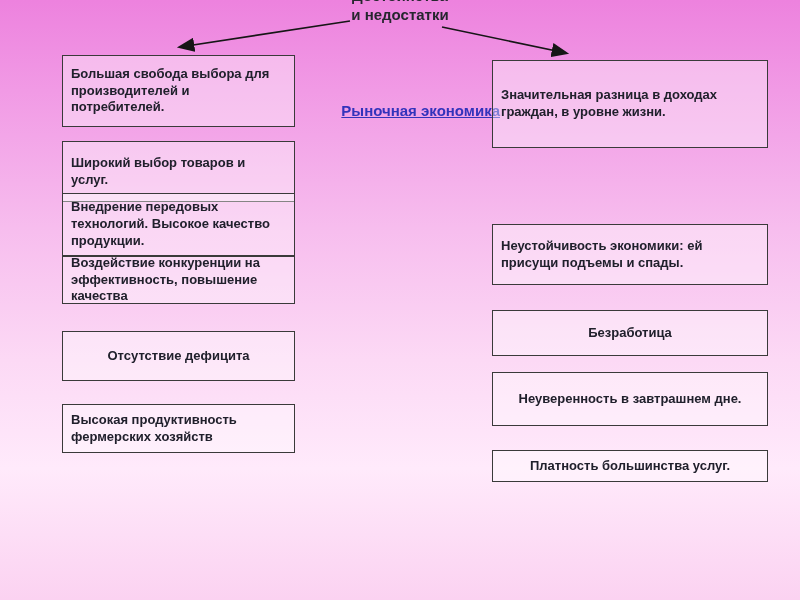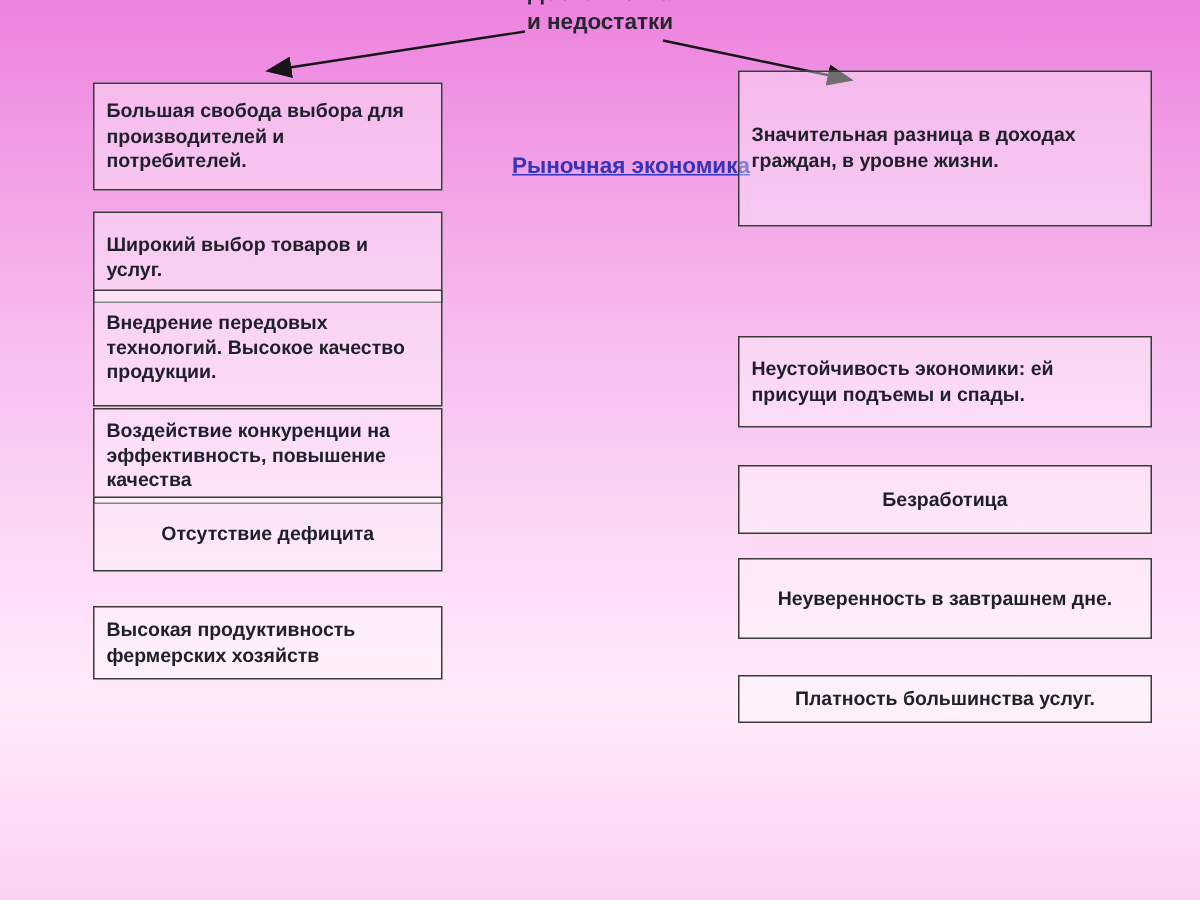--- a/index.html
+++ b/index.html
@@ -66,34 +66,34 @@
   </div>
 
   <div class="center-label">Рыночная экономика</div>
 
   <div class="box left-col" style="top:55px;height:72px">
     <span>Большая свобода выбора для производителей и потребителей.</span>
   </div>
   <div class="box left-col" style="top:141px;height:61px">
     <span>Широкий выбор товаров и услуг.</span>
   </div>
-  <div class="box left-col" style="top:193px;height:78px">
+  <div class="box left-col" style="top:193px;height:63px">
     <span>Внедрение передовых технологий. Высокое качество продукции.</span>
   </div>
-  <div class="box left-col" style="top:272px;height:64px">
+  <div class="box left-col" style="top:256px;height:48px">
     <span>Воздействие конкуренции на эффективность, повышение качества</span>
   </div>
   <div class="box left-col" style="top:404px;height:49px">
     <span>Высокая продуктивность фермерских хозяйств</span>
   </div>
   <div class="box left-col" style="top:331px;height:50px">
     <span>Отсутствие дефицита</span>
   </div>
 
-  <div class="box right-col" style="top:47px;height:104px">
+  <div class="box right-col" style="top:60px;height:88px">
     <span>Значительная разница в доходах граждан, в уровне жизни.</span>
   </div>
   <div class="box right-col" style="top:224px;height:61px">
     <span>Неустойчивость экономики: ей присущи подъемы и спады.</span>
   </div>
   <div class="box right-col" style="top:310px;height:46px">
     <span>Безработица</span>
   </div>
   <div class="box right-col" style="top:372px;height:54px">
     <span>Неуверенность в завтрашнем дне.</span>

